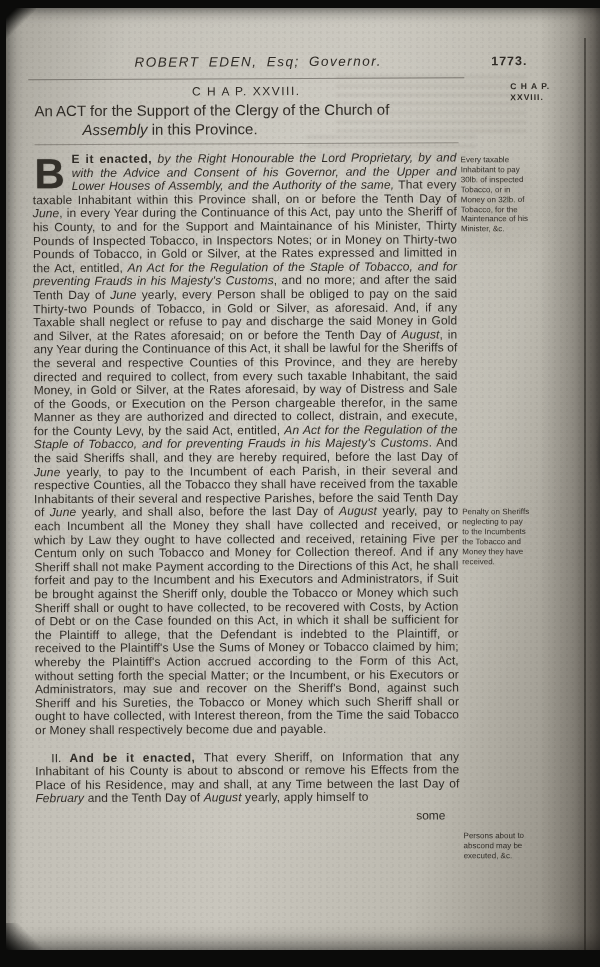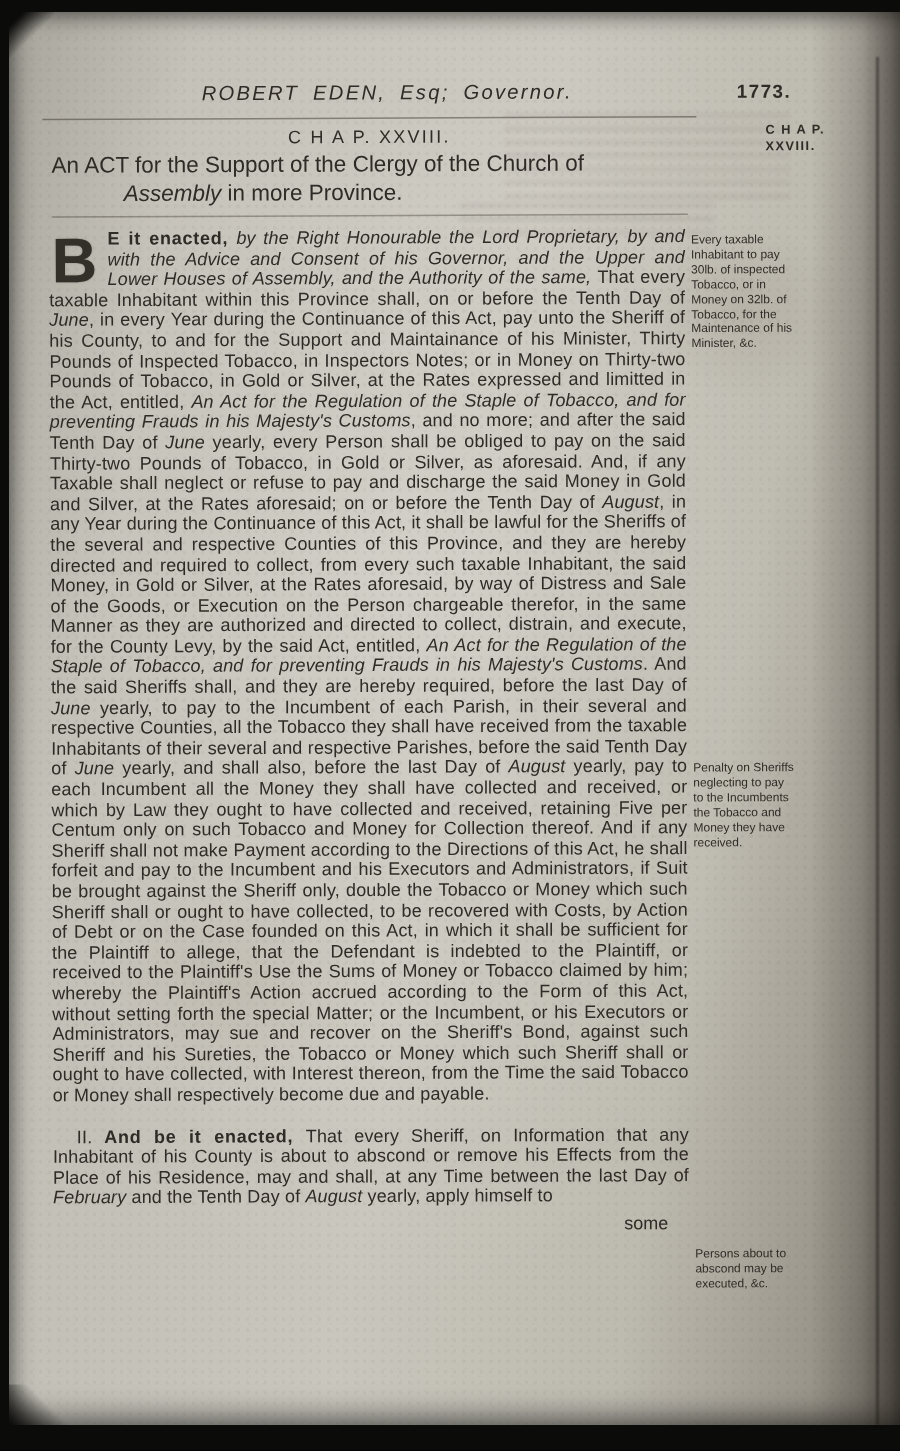--- a/index.html
+++ b/index.html
@@ -94,21 +94,21 @@
     <div class="stain stain-2"></div>
     <div class="ghost ghost-1"></div>
     <div class="ghost ghost-2"></div>
 
     <div class="content">
       <div class="governor-line">ROBERT EDEN, Esq; Governor.</div>
       <div class="page-year">1773.</div>
       <div class="rule rule-header"></div>
       <div class="chapter-heading">C H A P.  XXVIII.</div>
       <div class="act-title-1">An ACT for the Support of the Clergy of the Church of</div>
-      <div class="act-title-2"><span class="it">Assembly</span><span> in more Province.</span></div>
+      <div class="act-title-2"><span class="it">Assembly</span><span> in this Province.</span></div>
       <div class="rule rule-title"></div>
 
       <div class="body-col">
         <p class="sec1"><span class="dropcap">B</span><span><span class="bk">E it enacted, </span><span class="it">by the Right Honourable the Lord Proprietary, by and with the Advice and Consent of his Governor, and the Upper and Lower Houses of Assembly, and the Authority of the same, </span><span>That every taxable Inhabitant within this Province shall, on or before the Tenth Day of </span><span class="it">June</span><span>, in every Year during the Continuance of this Act, pay unto the Sheriff of his County, to and for the Support and Maintainance of his Minister, Thirty Pounds of Inspected Tobacco, in Inspectors Notes; or in Money on Thirty-two Pounds of Tobacco, in Gold or Silver, at the Rates expressed and limitted in the Act, entitled, </span><span class="it">An Act for the Regulation of the Staple of Tobacco, and for preventing Frauds in his Majesty's Customs</span><span>, and no more; and after the said Tenth Day of </span><span class="it">June</span><span> yearly, every Person shall be obliged to pay on the said Thirty-two Pounds of Tobacco, in Gold or Silver, as aforesaid.  And, if any Taxable shall neglect or refuse to pay and discharge the said Money in Gold and Silver, at the Rates aforesaid; on or before the Tenth Day of </span><span class="it">August</span><span>, in any Year during the Continuance of this Act, it shall be lawful for the Sheriffs of the several and respective Counties of this Province, and they are hereby directed and required to collect, from every such taxable Inhabitant, the said Money, in Gold or Silver, at the Rates aforesaid, by way of Distress and Sale of the Goods, or Execution on the Person chargeable therefor, in the same Manner as they are authorized and directed to collect, distrain, and execute, for the County Levy, by the said Act, entitled, </span><span class="it">An Act for the Regulation of the Staple of Tobacco, and for preventing Frauds in his Majesty's Customs</span><span>.  And the said Sheriffs shall, and they are hereby required, before the last Day of </span><span class="it">June</span><span> yearly, to pay to the Incumbent of each Parish, in their several and respective Counties, all the Tobacco they shall have received from the taxable Inhabitants of their several and respective Parishes, before the said Tenth Day of </span><span class="it">June</span><span> yearly, and shall also, before the last Day of </span><span class="it">August</span><span> yearly, pay to each Incumbent all the Money they shall have collected and received, or which by Law they ought to have collected and received, retaining Five per Centum only on such Tobacco and Money for Collection thereof.  And if any Sheriff shall not make Payment according to the Directions of this Act, he shall forfeit and pay to the Incumbent and his Executors and Administrators, if Suit be brought against the Sheriff only, double the Tobacco or Money which such Sheriff shall or ought to have collected, to be recovered with Costs, by Action of Debt or on the Case founded on this Act, in which it shall be sufficient for the Plaintiff to allege, that the Defendant is indebted to the Plaintiff, or received to the Plaintiff's Use the Sums of Money or Tobacco claimed by him; whereby the Plaintiff's Action accrued according to the Form of this Act, without setting forth the special Matter; or the Incumbent, or his Executors or Administrators, may sue and recover on the Sheriff's Bond, against such Sheriff and his Sureties, the Tobacco or Money which such Sheriff shall or ought to have collected, with Interest thereon, from the Time the said Tobacco or Money shall respectively become due and payable.</span></span></p>
         <p class="sec2"><span>II.  </span><span class="bk">And be it enacted, </span><span>That every Sheriff, on Information that any Inhabitant of his County is about to abscond or remove his Effects from the Place of his Residence, may and shall, at any Time between the last Day of </span><span class="it">February</span><span> and the Tenth Day of </span><span class="it">August</span><span> yearly, apply himself to</span></p>
         <div class="catchword">some</div>
       </div>
 
       <div class="margin-chapter">C H A P. XXVIII.</div>
       <div class="margin-note note-1">Every taxable Inhabitant to pay 30lb. of inspected Tobacco, or in Money on 32lb. of Tobacco, for the Maintenance of his Minister, &amp;c.</div>

